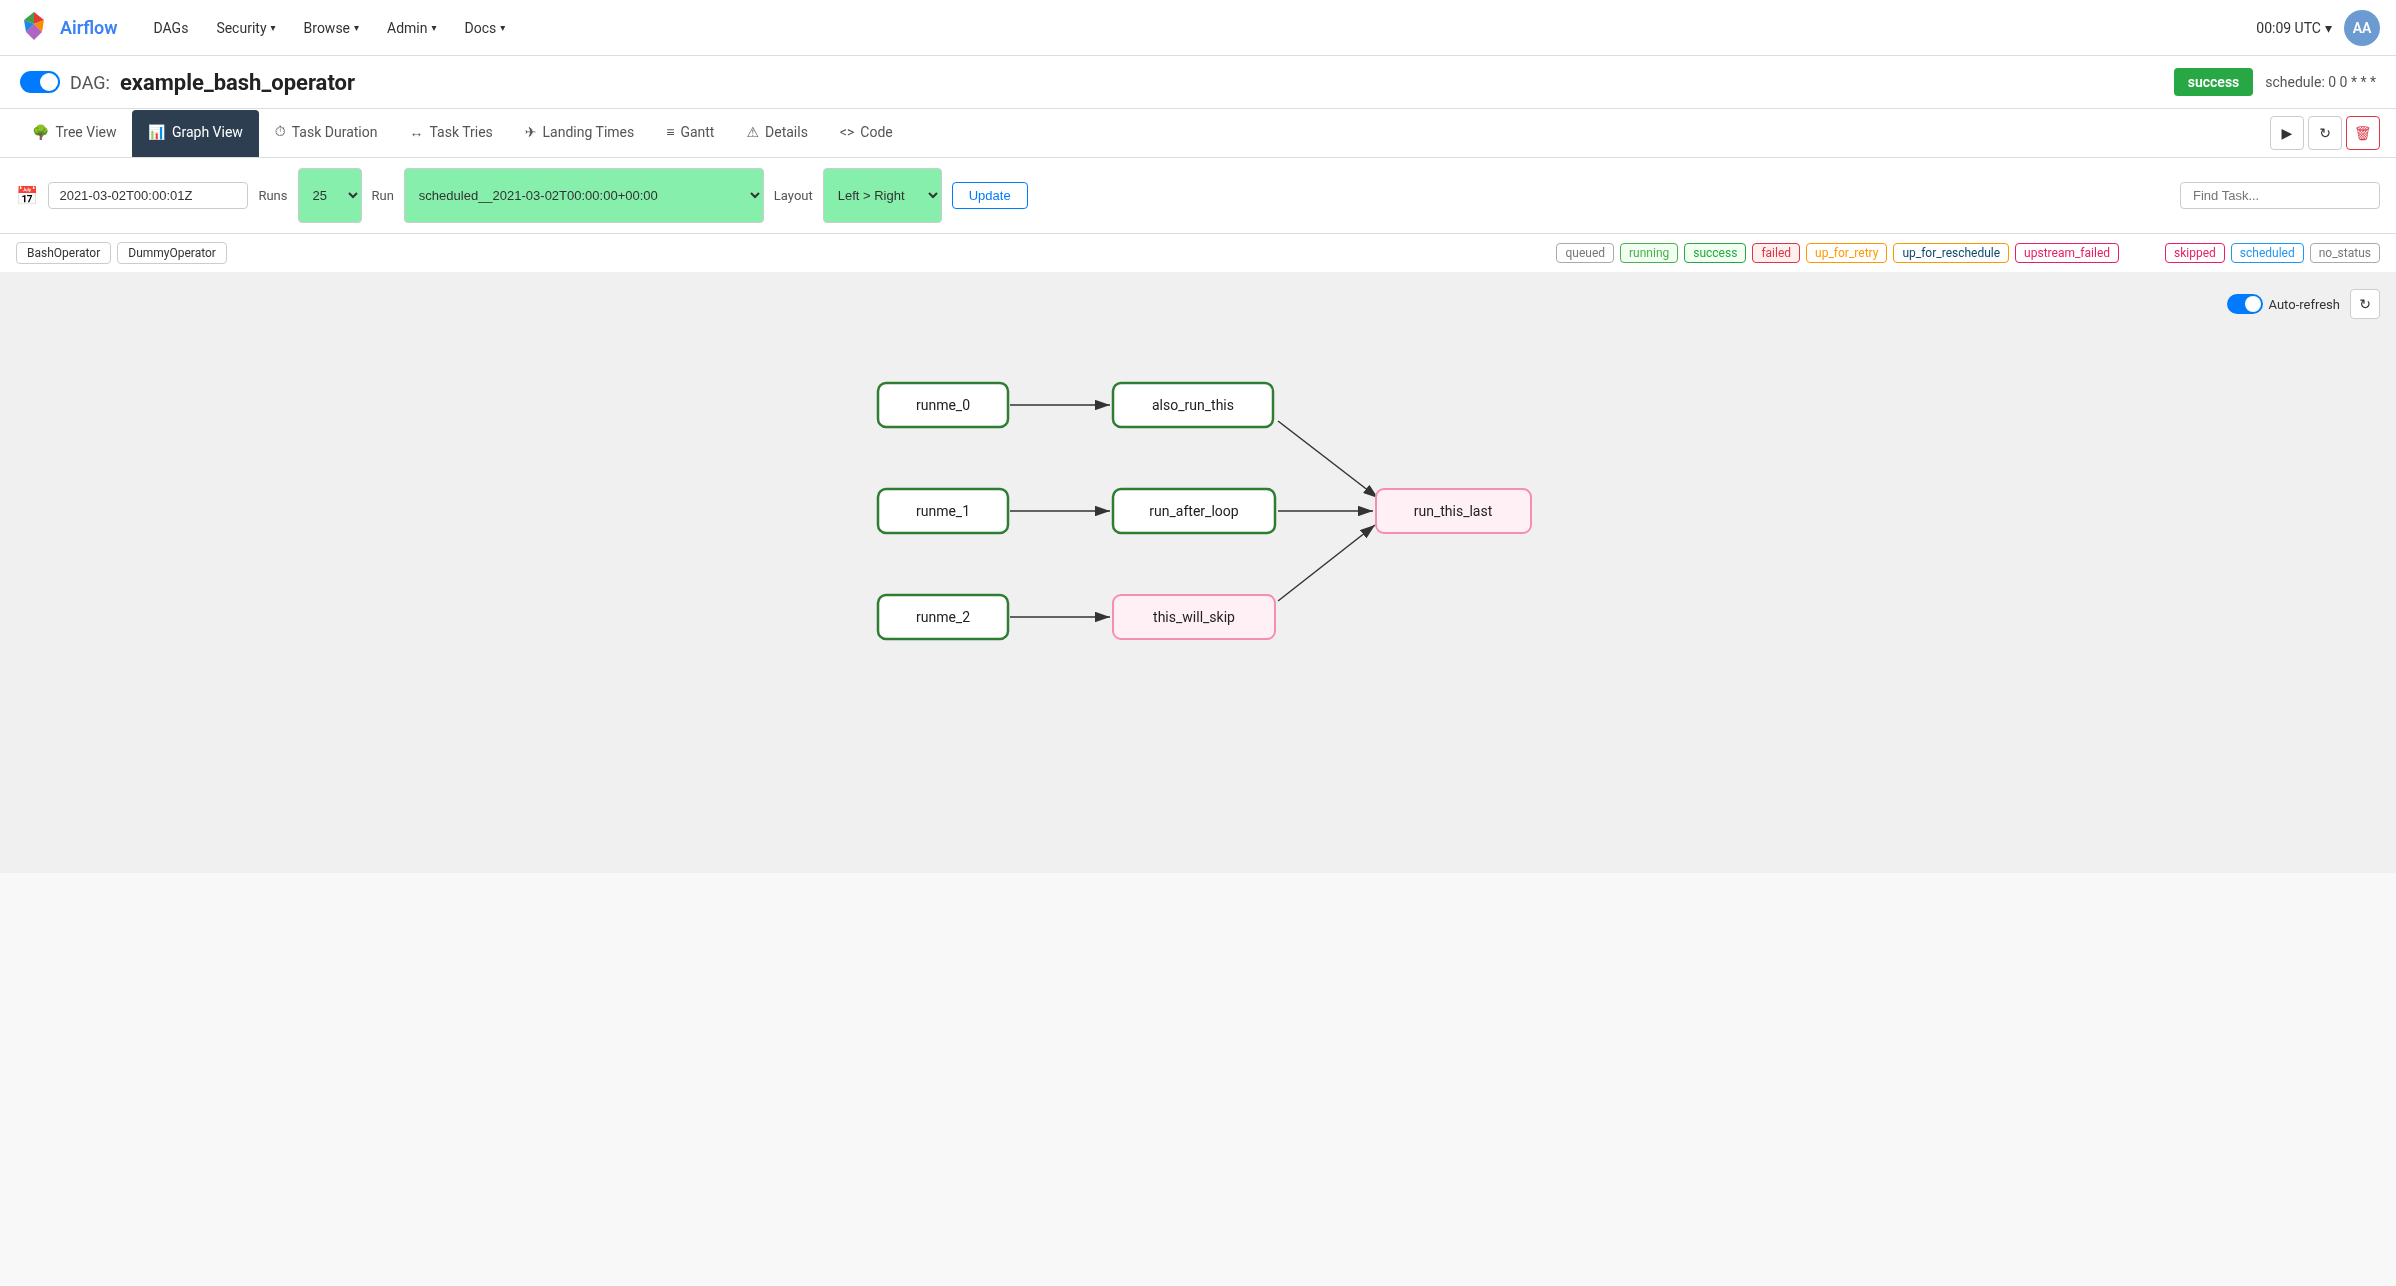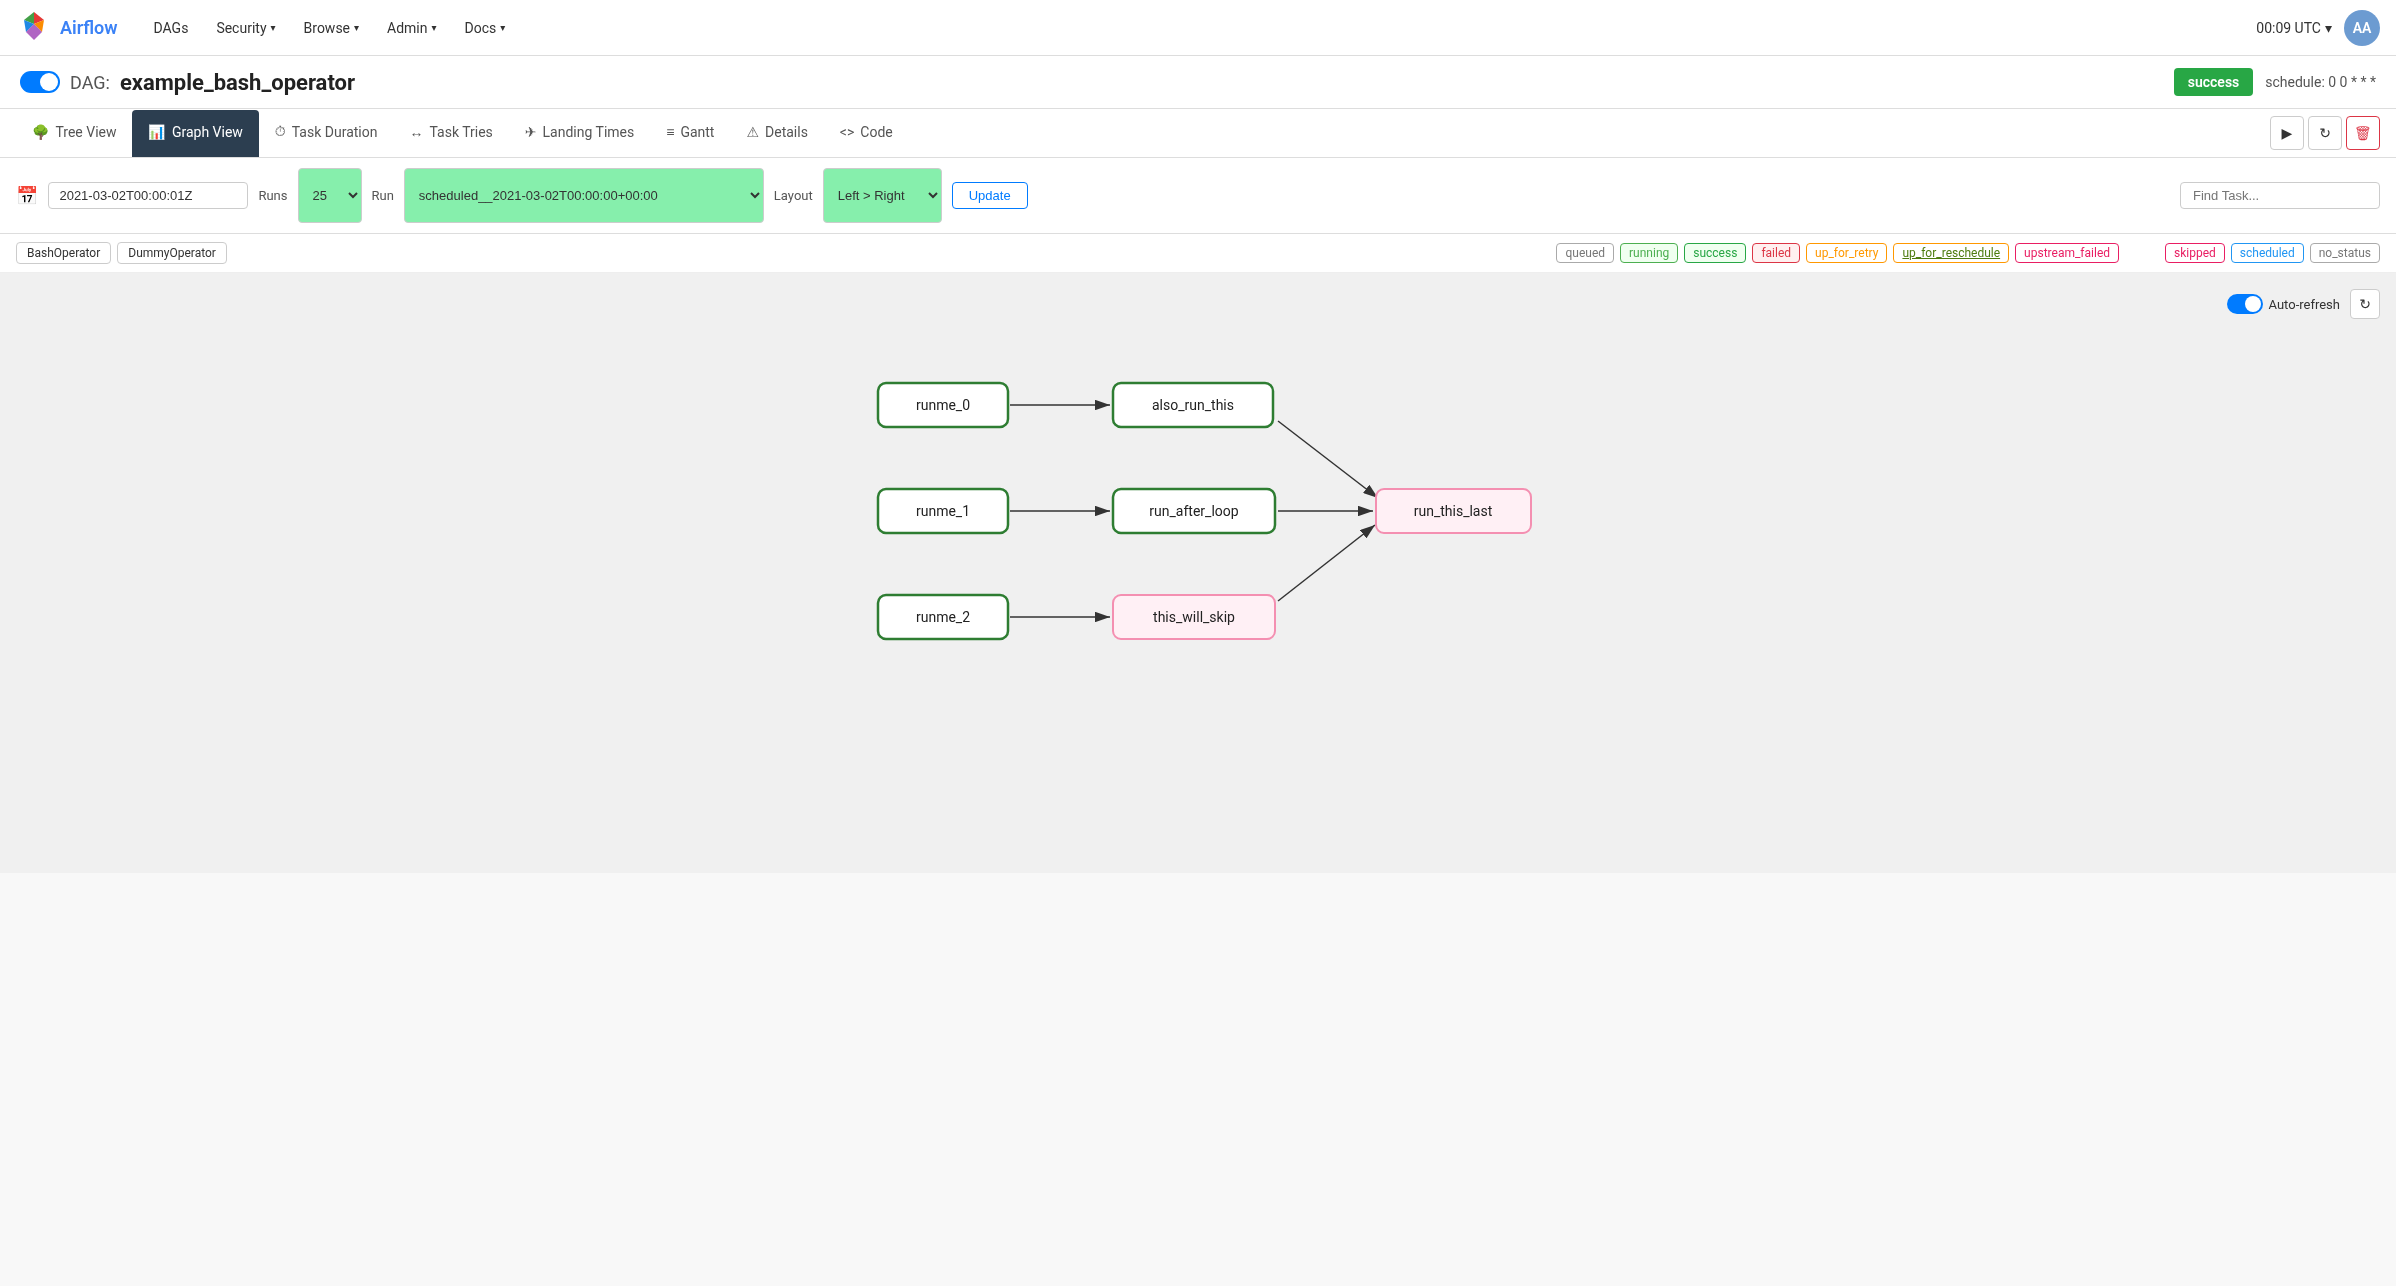--- a/index.html
+++ b/index.html
@@ -110,21 +110,21 @@
     }
     .legend-right { display: flex; gap: 6px; align-items: center; }
     .status-badge {
       border-radius: 4px; padding: 2px 8px; font-size: 12px; border: 1px solid;
     }
     .status-queued { border-color: #aaa; color: #777; }
     .status-running { border-color: #4caf50; color: #4caf50; background: #f0fff0; }
     .status-success { border-color: #28a745; color: #28a745; background: #f0fff0; }
     .status-failed { border-color: #dc3545; color: #dc3545; background: #fff0f0; }
     .status-up_for_retry { border-color: #ff9800; color: #ff9800; }
-    .status-up_for_reschedule { border-color: #ff9800; color: #4d7c0f; text-decoration: underline; }
+    .status-up_for_reschedule { border-color: #ff9800; color: #0c4a6e; }
     .status-upstream_failed { border-color: #e91e63; color: #e91e63; }
     .status-skipped { border-color: #e91e63; color: #e91e63; margin-left: 40px; }
     .status-scheduled { border-color: #2196f3; color: #2196f3; }
     .status-no_status { border-color: #aaa; color: #777; }
 
     
     .graph-area {
       background: #f0f0f0; flex: 1; position: relative; min-height: 600px;
       padding: 20px;
     }

